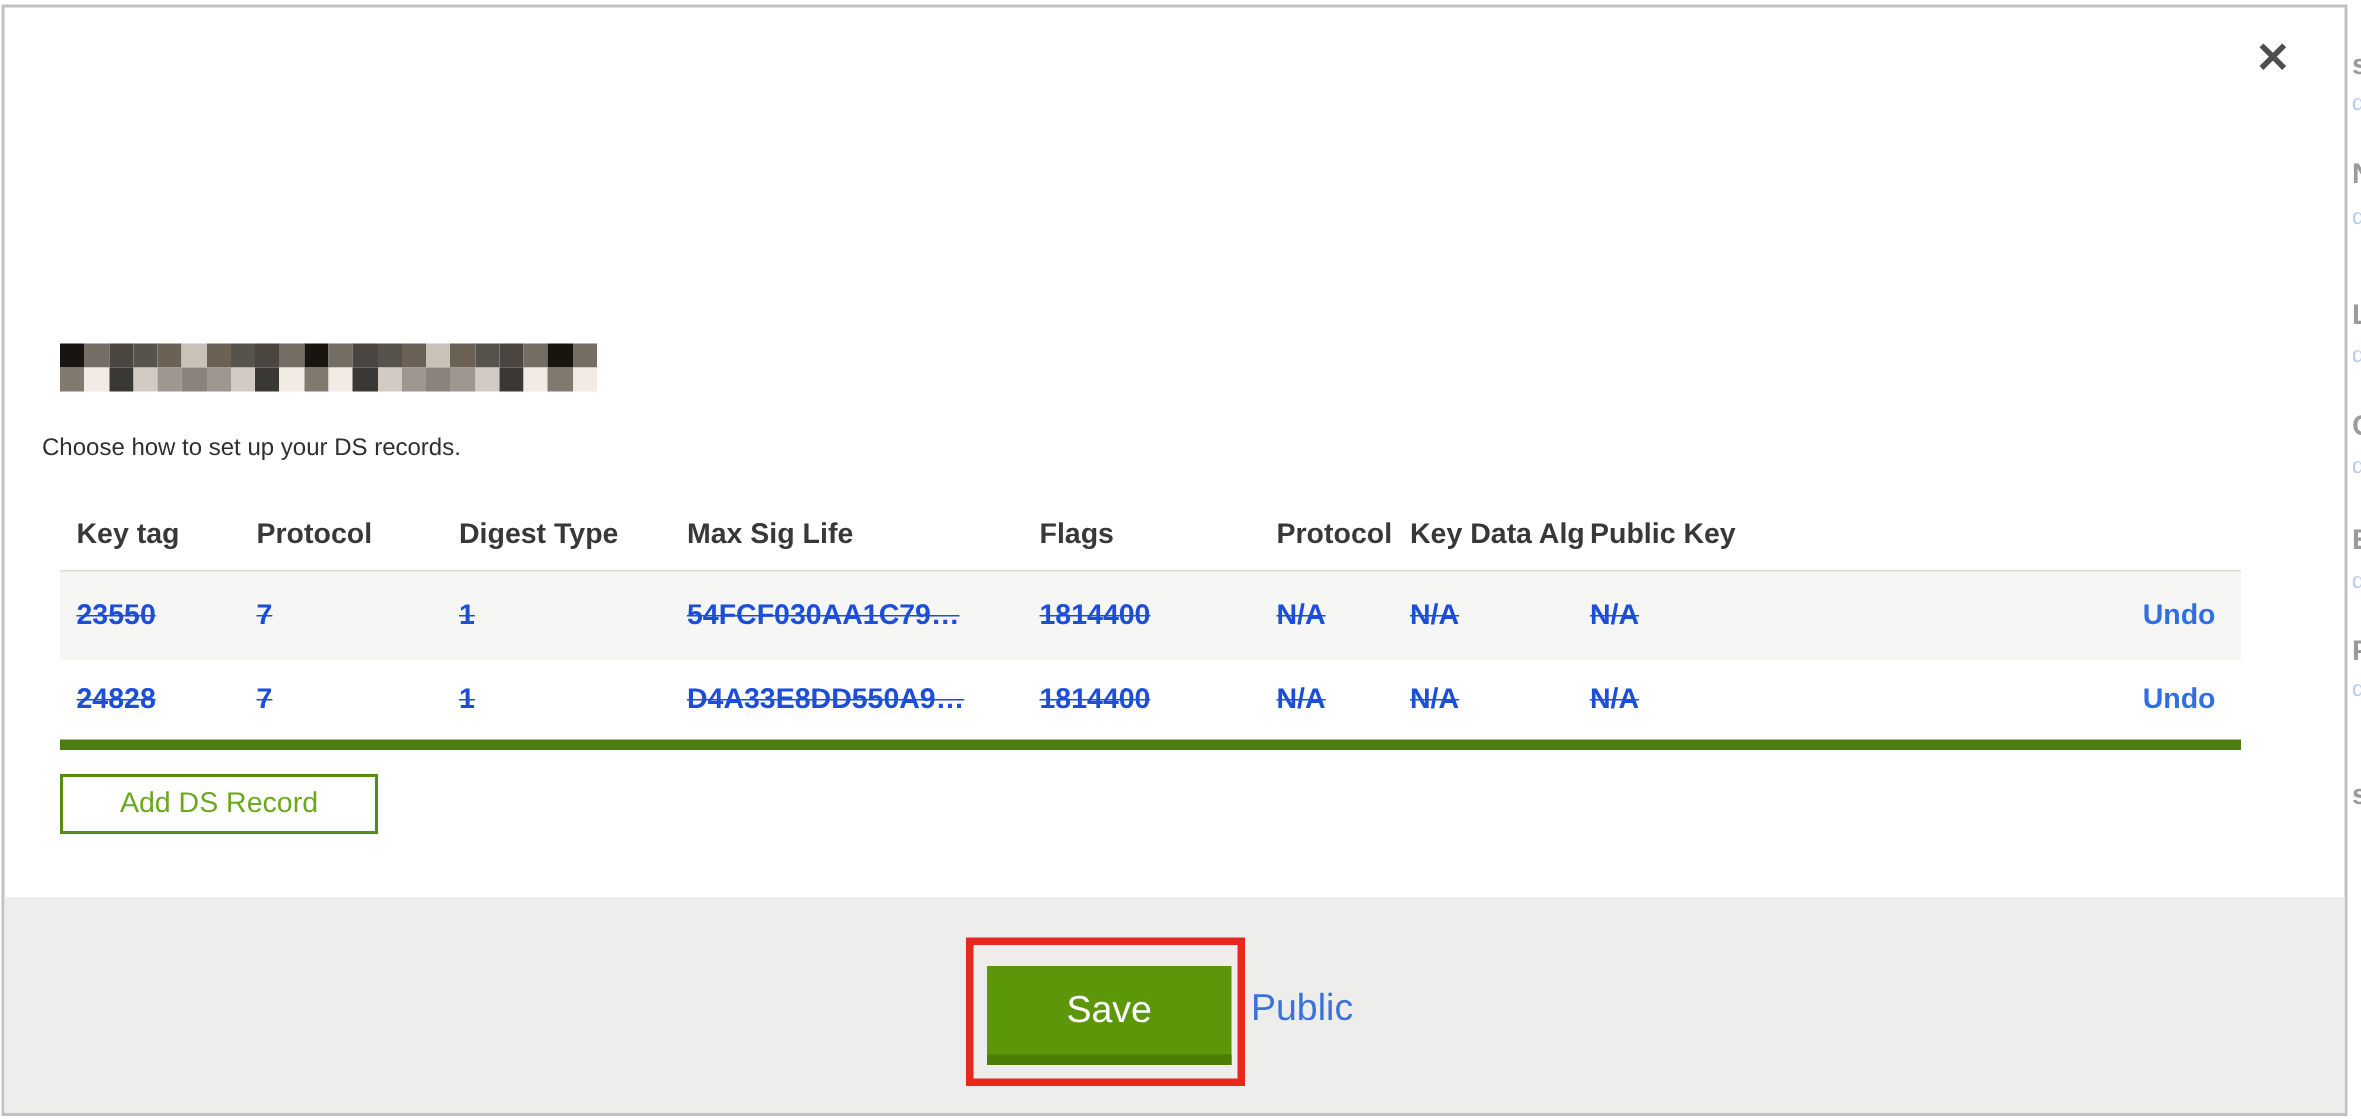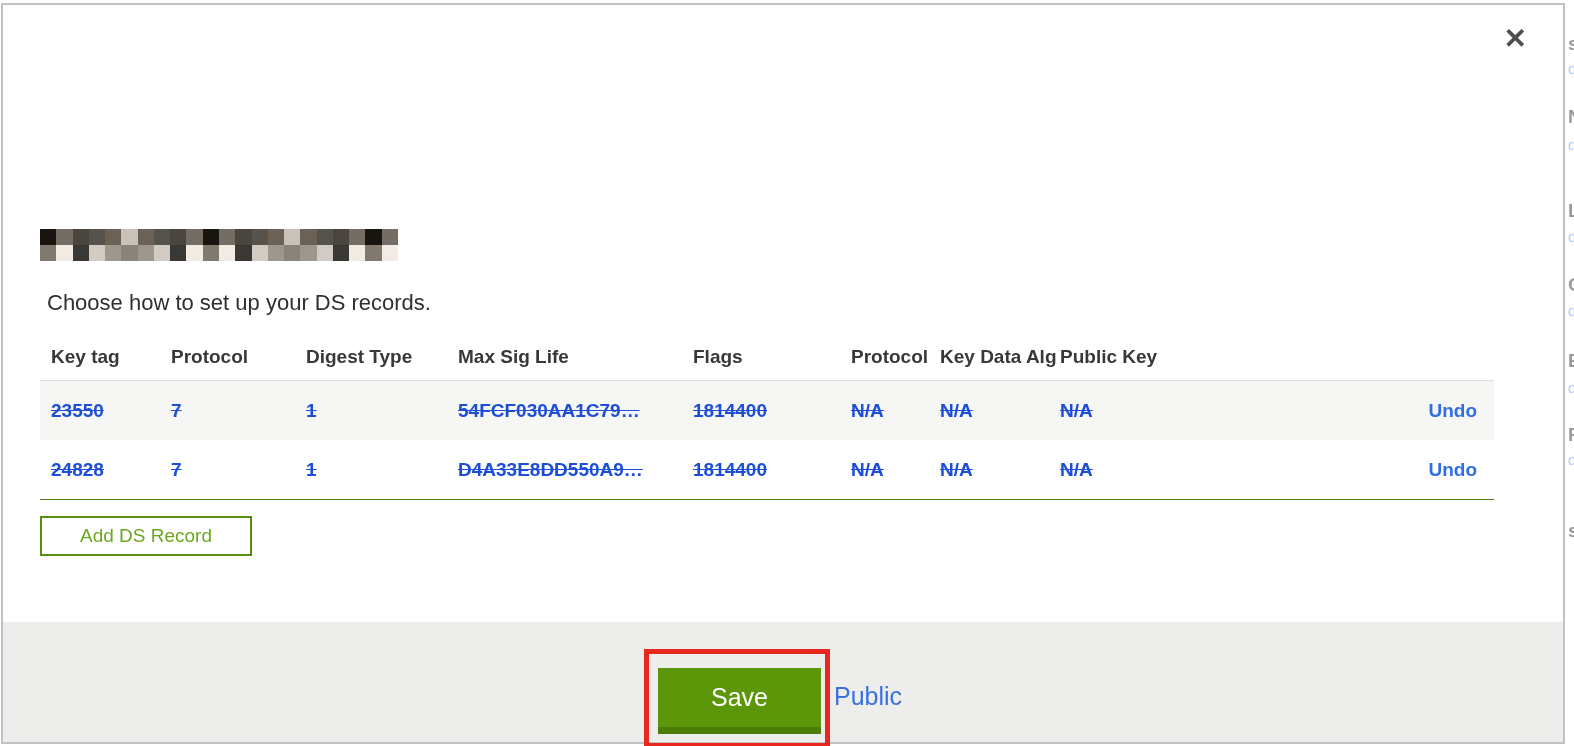--- a/index.html
+++ b/index.html
@@ -44,22 +44,22 @@
     left: 37px; top: 224px;
     width: 358px; height: 32px;
     display: grid;
     grid-template-columns: repeat(22, 1fr);
     grid-template-rows: repeat(2, 1fr);
   }
   .redacted span { display:block; width:100%; height:100%; }
 
   .subtitle {
     position: absolute;
-    left: 44px; top: 285px;
-    font-size: 22px;
+    left: 25px; top: 285px;
+    font-size: 16px;
     color: #2f2f2f;
   }
 
   
   .ds-table {
     position: absolute;
     left: 37px; top: 324px;
     width: 1454px;
     font-size: 19px;
   }
@@ -67,21 +67,21 @@
     display: grid;
     grid-template-columns: 120px 135px 152px 235px 158px 89px 120px 163px 150px 1fr;
     align-items: center;
     padding-left: 11px;
     font-weight: bold;
   }
   .t-head { height: 51px; color: #383838; }
   .t-head > div { padding-top: 4px; }
   .t-data { height: 60px; }
   .t-data.striped { background: #f6f6f5; border-top: 1px solid #dddddd; }
-  .t-data.plain   { background: #ffffff; border-bottom: 1px solid #4d7c0f; }
+  .t-data.plain   { background: #ffffff; border-bottom: 7px solid #4d7c0f; }
   .struck { text-decoration: line-through; color: #1d4ed8; }
   .cell-action { text-align: right; padding-right: 17px; }
   .undo-link {
     color: #2f6ee3;
     text-decoration: none;
     cursor: pointer;
     font-size: 19px;
   }
 
   
@@ -95,21 +95,21 @@
     font-size: 19px;
     display: flex; align-items: center; justify-content: center;
     cursor: pointer;
     font-family: "Liberation Sans", sans-serif;
   }
 
   
   .modal-footer {
     position: absolute;
     left: 0; right: 0; bottom: 0;
-    height: 120px;
+    height: 144px;
     background: #ededec;
   }
   .save-btn {
     position: absolute;
     left: 655px; top: 46px;
     width: 163px; height: 66px;
     background: #5b9709;
     border: none;
     border-bottom: 7px solid #4c7d07;
     color: #ffffff;

